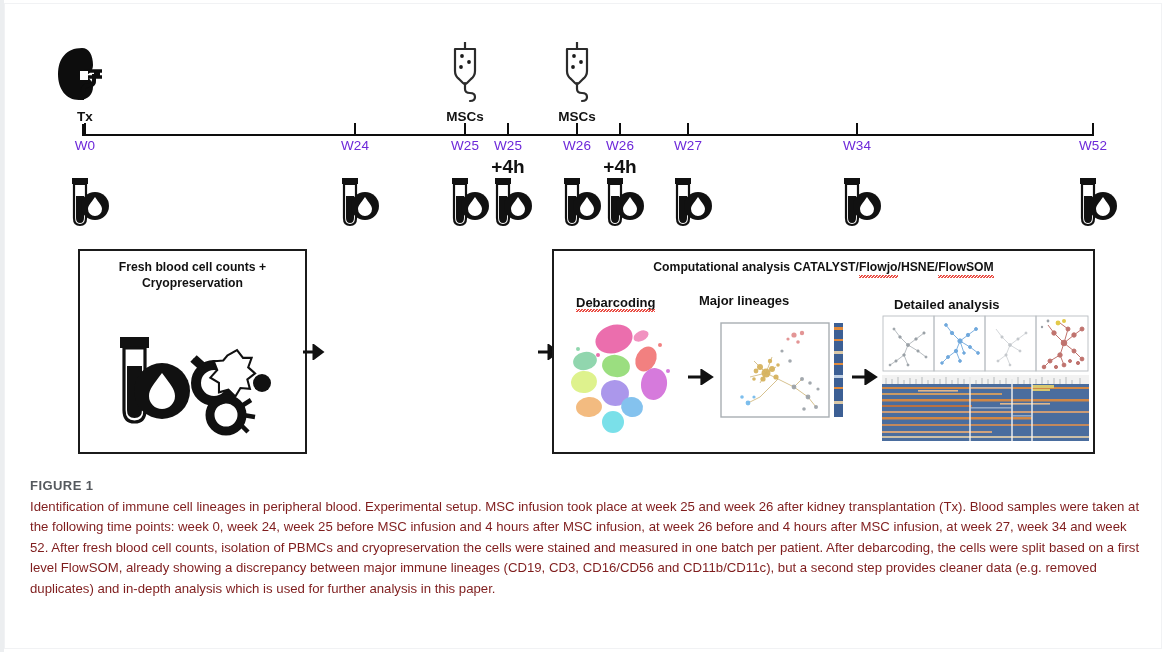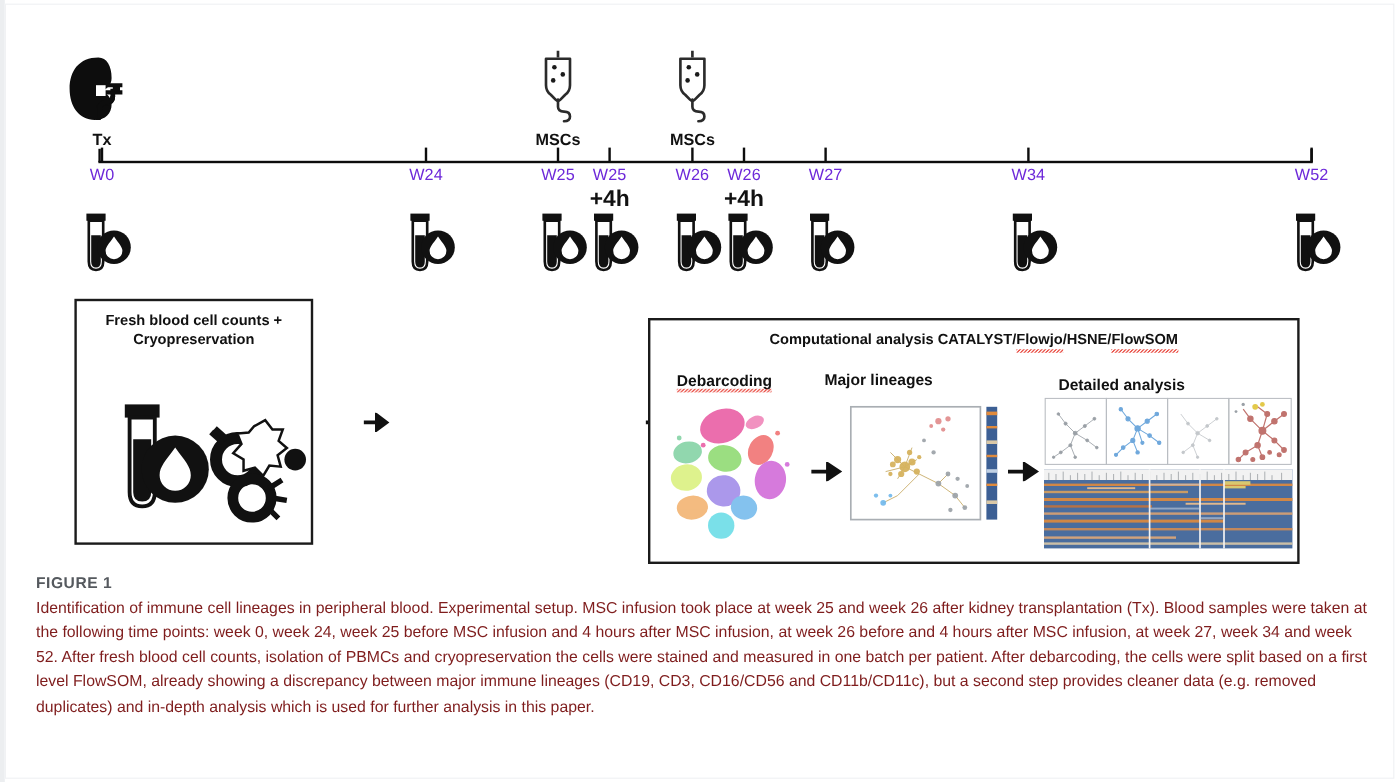--- a/index.html
+++ b/index.html
@@ -29,23 +29,23 @@
             font-size:13.5px;font-weight:700;color:#111;}
   .msc-label{position:absolute;top:93px;transform:translateX(-50%);
              font-size:13.5px;font-weight:700;color:#111;white-space:nowrap;}
 
   .kidney{position:absolute;left:52px;top:28px;width:62px;height:62px;}
   .ivbag{position:absolute;top:26px;width:36px;height:64px;transform:translateX(-50%);}
   .tube{position:absolute;top:160px;width:44px;height:56px;transform:translateX(-50%);}
 
   
   .panel{position:absolute;border:2.5px solid #1b1b1b;background:#fff;box-sizing:border-box;}
-  #panel1{left:62px;top:249px;width:199px;height:205px;}
+  #panel1{left:78px;top:249px;width:229px;height:205px;}
   #panel2{left:317px;top:249px;width:225px;height:205px;}
-  #panel3{left:540px;top:249px;width:543px;height:205px;margin-top:16px;}
+  #panel3{left:552px;top:249px;width:543px;height:205px;}
 
   .panel-title{position:absolute;left:0;right:0;top:9px;text-align:center;
                font-size:12.2px;font-weight:700;color:#111;line-height:15.5px;}
   .sub-title{position:absolute;font-size:13px;font-weight:700;color:#111;white-space:nowrap;}
 
   .arrow-between{position:absolute;height:16px;}
 
   
   .sq{position:relative;display:inline-block;}
   .sq::after{content:"";position:absolute;left:0;right:0;bottom:-2px;height:3px;

